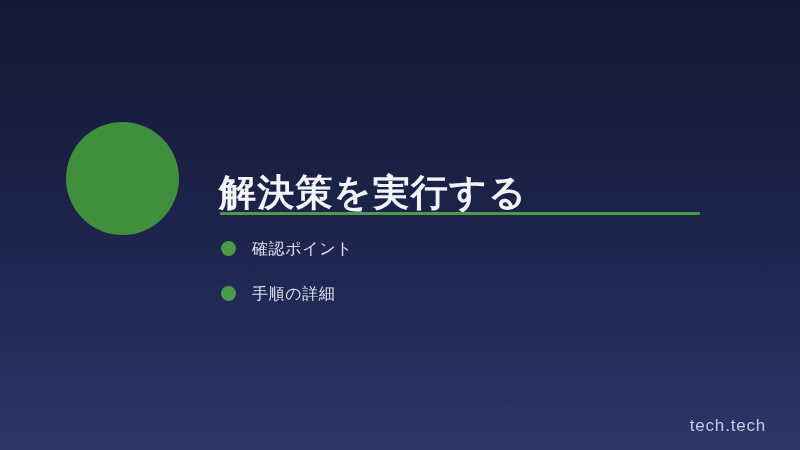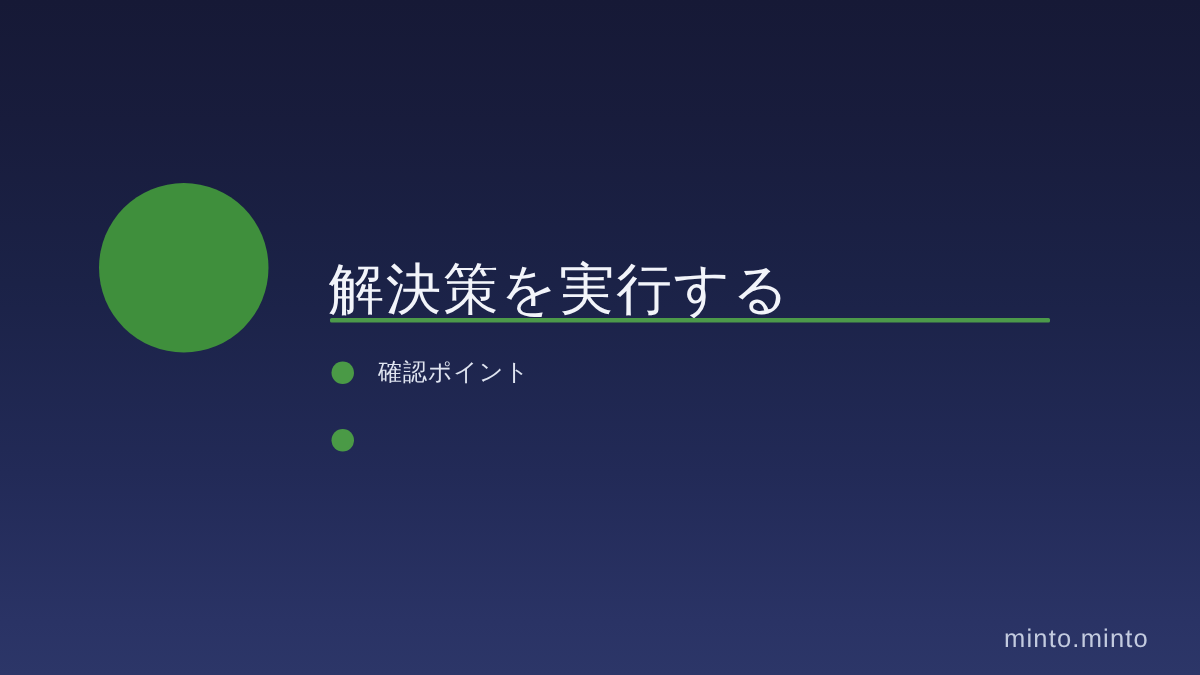--- a/index.html
+++ b/index.html
@@ -49,21 +49,21 @@
     letter-spacing: 0.5px;
     white-space: nowrap;
   }
 
   
   .heading {
     position: absolute;
     left: 219px;
     top: 144px;
     font-size: 37px;
-    font-weight: normal;
+    font-weight: bold;
     color: #f2f4fa;
     letter-spacing: 1.2px;
     line-height: 48px;
     white-space: nowrap;
   }
 
   .divider {
     position: absolute;
     left: 220px;
     top: 212px;
@@ -129,18 +129,19 @@
 
   <div class="divider"></div>
 
   <ul class="bullet-list">
     <li class="bullet-item">
       <span class="bullet-dot"></span>
       <span class="bullet-text">確認ポイント</span>
     </li>
     <li class="bullet-item">
       <span class="bullet-dot"></span>
+      <span class="bullet-text">手順の詳細</span>
     </li>
   </ul>
 
-  <div class="footer-brand">minto.minto</div>
+  <div class="footer-brand">tech.tech</div>
 
 </div>
 
 </body></html>

